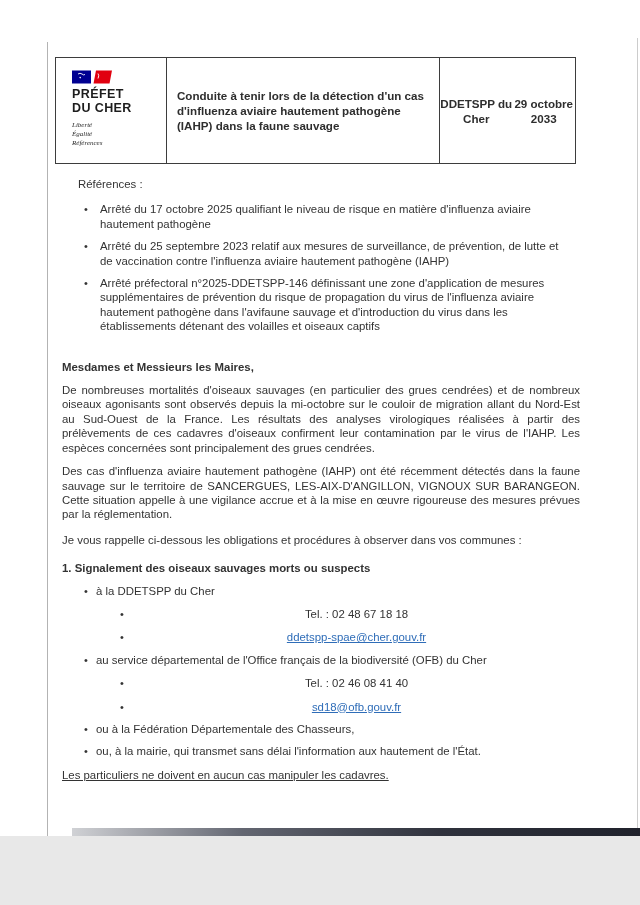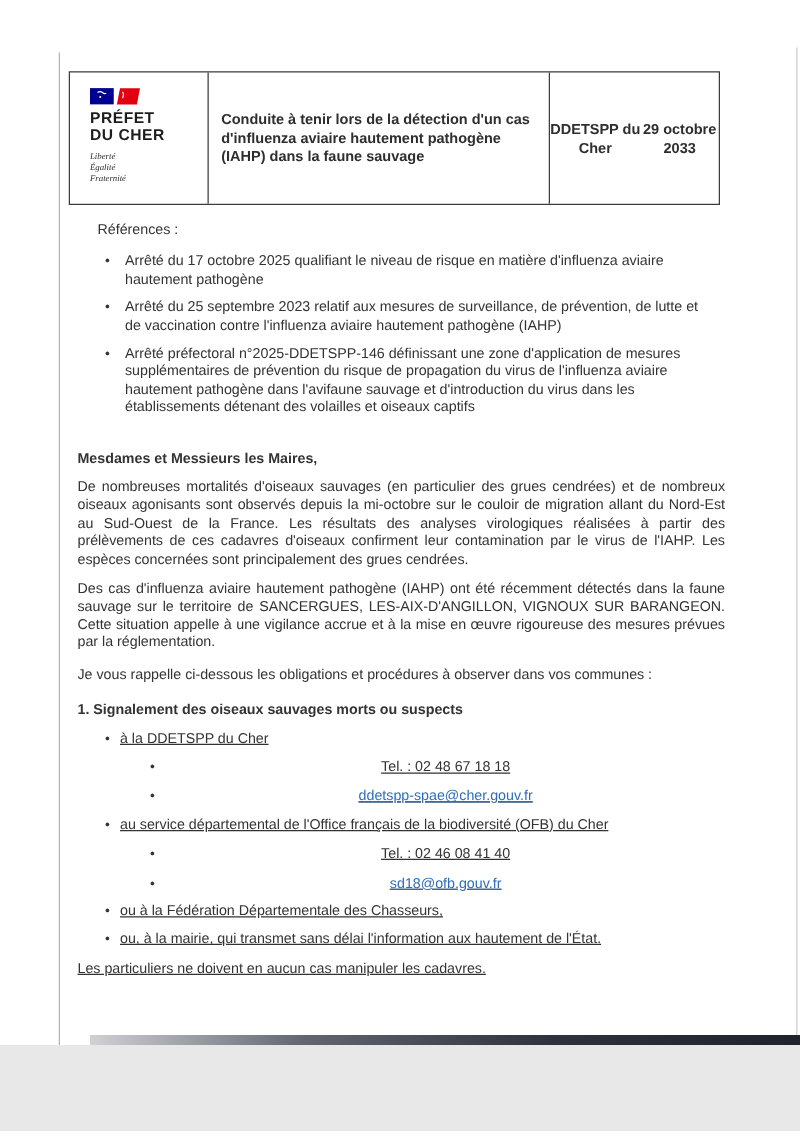--- a/index.html
+++ b/index.html
@@ -48,21 +48,21 @@
   ul{list-style:none;margin:0;padding:0;}
   .refs li{position:relative;padding-left:38px;padding-right:20px;margin-bottom:8px;}
   .refs li::before{content:"•";position:absolute;left:22px;top:0;font-size:11px;}
   .salutation{margin-top:26px;}
   .p1{margin-top:9px;}
   .p2{margin-top:9px;}
   .p3{margin-top:11px;}
   .sec{margin-top:14px;}
   .p4{margin-top:8px;}
   .contacts{margin-top:8px;}
-  .contacts > li{position:relative;padding-left:34px;margin-top:8px;text-decoration:underline;}
+  .contacts > li{position:relative;padding-left:34px;margin-top:8px;}
   .contacts > li:first-child{margin-top:0;}
   .contacts > li::before{content:"•";position:absolute;left:22px;top:0;font-size:11px;}
   .contacts .sub > li{position:relative;padding-left:37px;margin-top:9px;text-align:center;}
   .contacts .sub > li::before{content:"•";position:absolute;left:24px;top:0;font-size:11px;}
   a.link{color:#2f6db8;text-decoration:underline;cursor:pointer;}
   .warning{margin-top:9px;text-decoration:underline;}
   .page-num{position:absolute;right:74px;top:838px;font-size:7px;color:#3a3a3a;}
 </style>
 </head>
 <body>
@@ -82,21 +82,21 @@
         <path d="M24,0.5 h16 l-2.5,13 h-16 z" fill="#e1000f"></path>
         <path d="M26,3.5 q1.5,2 0,5" stroke="#ffffff" stroke-width="0.9" fill="none"></path>
       </svg>
       <div class="prefet">
         <div>PRÉFET</div>
         <div>DU CHER</div>
       </div>
       <div class="motto">
         <div>Liberté</div>
         <div>Égalité</div>
-        <div>Fraternité</div>
+        <div>Références</div>
       </div>
     </div>
     <div class="cell cell-title">
       <span>Conduite à tenir lors de la détection d'un cas d'influenza aviaire hautement pathogène (IAHP) dans la faune sauvage</span>
     </div>
     <div class="cell cell-date">
       <div>DDETSPP du Cher</div>
       <div>29 octobre 2033</div>
     </div>
   </div>

